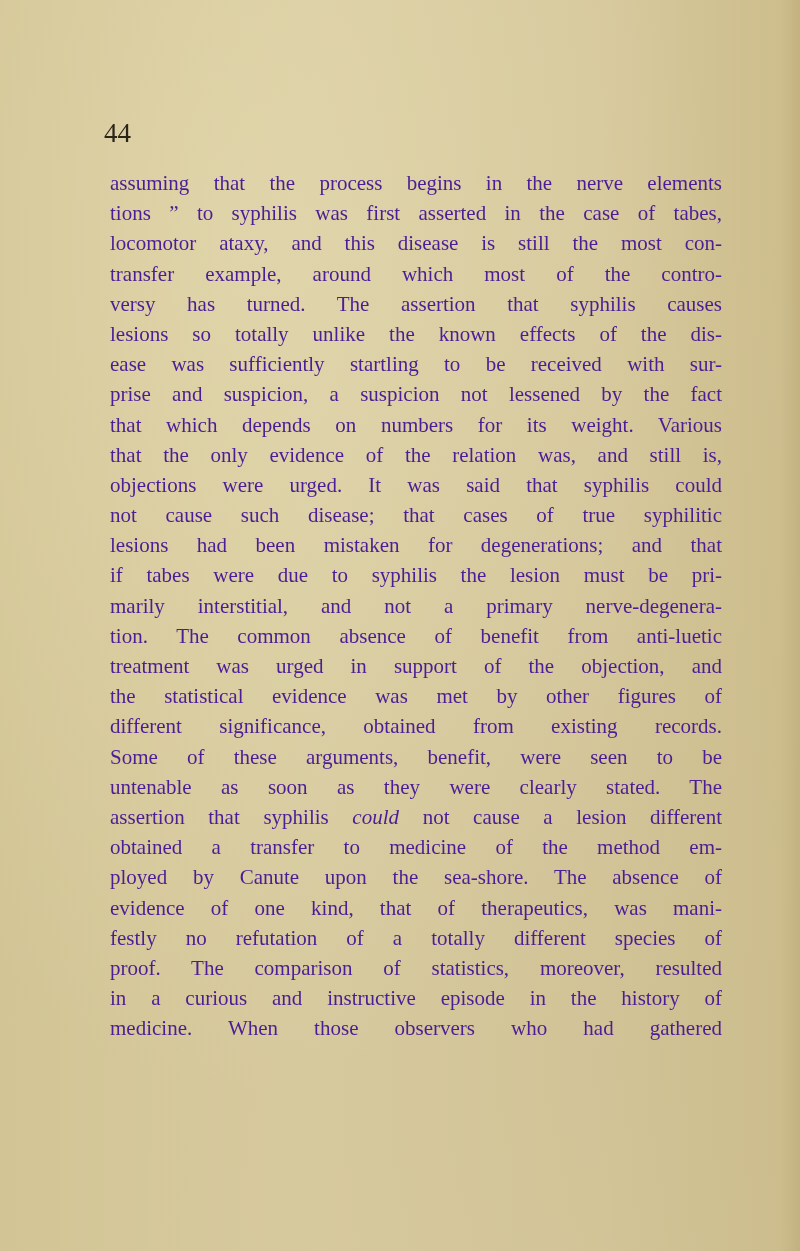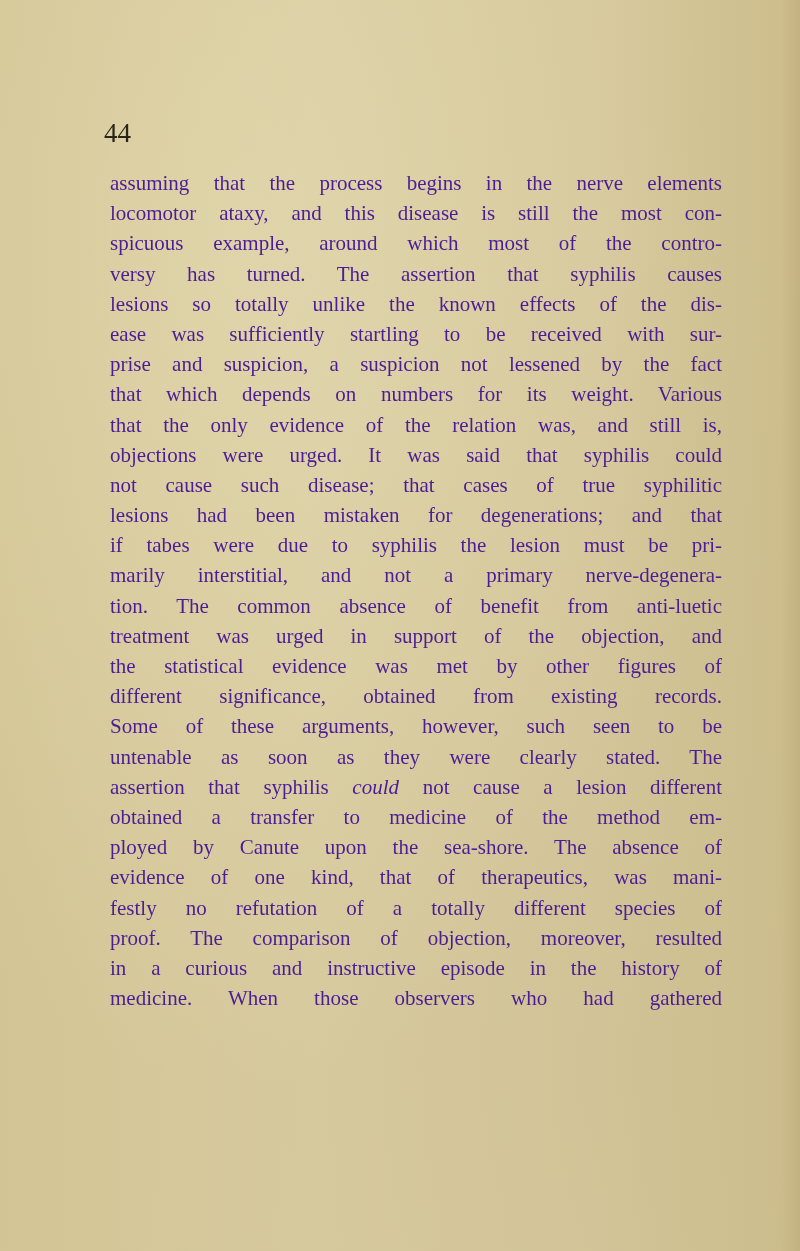--- a/index.html
+++ b/index.html
@@ -89,41 +89,42 @@
 
 <div class="page">
   <div class="right-shadow"></div>
 
   <div class="running-head">
     <span class="page-number">44</span>
   </div>
 
   <div class="body-text">
     <span class="line">assuming that the process begins in the nerve elements</span>
+    <span class="line">tions ” to syphilis was first asserted in the case of tabes,</span>
     <span class="line">locomotor ataxy, and this disease is still the most con-</span>
-    <span class="line">spicuous example, around which most of the contro-</span>
+    <span class="line">transfer example, around which most of the contro-</span>
     <span class="line">versy has turned. The assertion that syphilis causes</span>
     <span class="line">lesions so totally unlike the known effects of the dis-</span>
     <span class="line">ease was sufficiently startling to be received with sur-</span>
     <span class="line">prise and suspicion, a suspicion not lessened by the fact</span>
     <span class="line">that which depends on numbers for its weight. Various</span>
     <span class="line">that the only evidence of the relation was, and still is,</span>
     <span class="line">objections were urged. It was said that syphilis could</span>
     <span class="line">not cause such disease; that cases of true syphilitic</span>
     <span class="line">lesions had been mistaken for degenerations; and that</span>
     <span class="line">if tabes were due to syphilis the lesion must be pri-</span>
     <span class="line">marily interstitial, and not a primary nerve-degenera-</span>
     <span class="line">tion. The common absence of benefit from anti-luetic</span>
     <span class="line">treatment was urged in support of the objection, and</span>
     <span class="line">the statistical evidence was met by other figures of</span>
     <span class="line">different significance, obtained from existing records.</span>
-    <span class="line">Some of these arguments, however, such seen to be</span>
+    <span class="line">Some of these arguments, benefit, were seen to be</span>
     <span class="line">untenable as soon as they were clearly stated. The</span>
     <span class="line"><span>assertion that syphilis </span><span class="italic">could</span><span> not cause a lesion different</span></span>
     <span class="line">obtained a transfer to medicine of the method em-</span>
     <span class="line">ployed by Canute upon the sea-shore. The absence of</span>
     <span class="line">evidence of one kind, that of therapeutics, was mani-</span>
     <span class="line">festly no refutation of a totally different species of</span>
-    <span class="line">proof. The comparison of objection, moreover, resulted</span>
+    <span class="line">proof. The comparison of statistics, moreover, resulted</span>
     <span class="line">in a curious and instructive episode in the history of</span>
     <span class="line last">medicine. When those observers who had gathered</span>
   </div>
 </div>
 
 </body></html>

